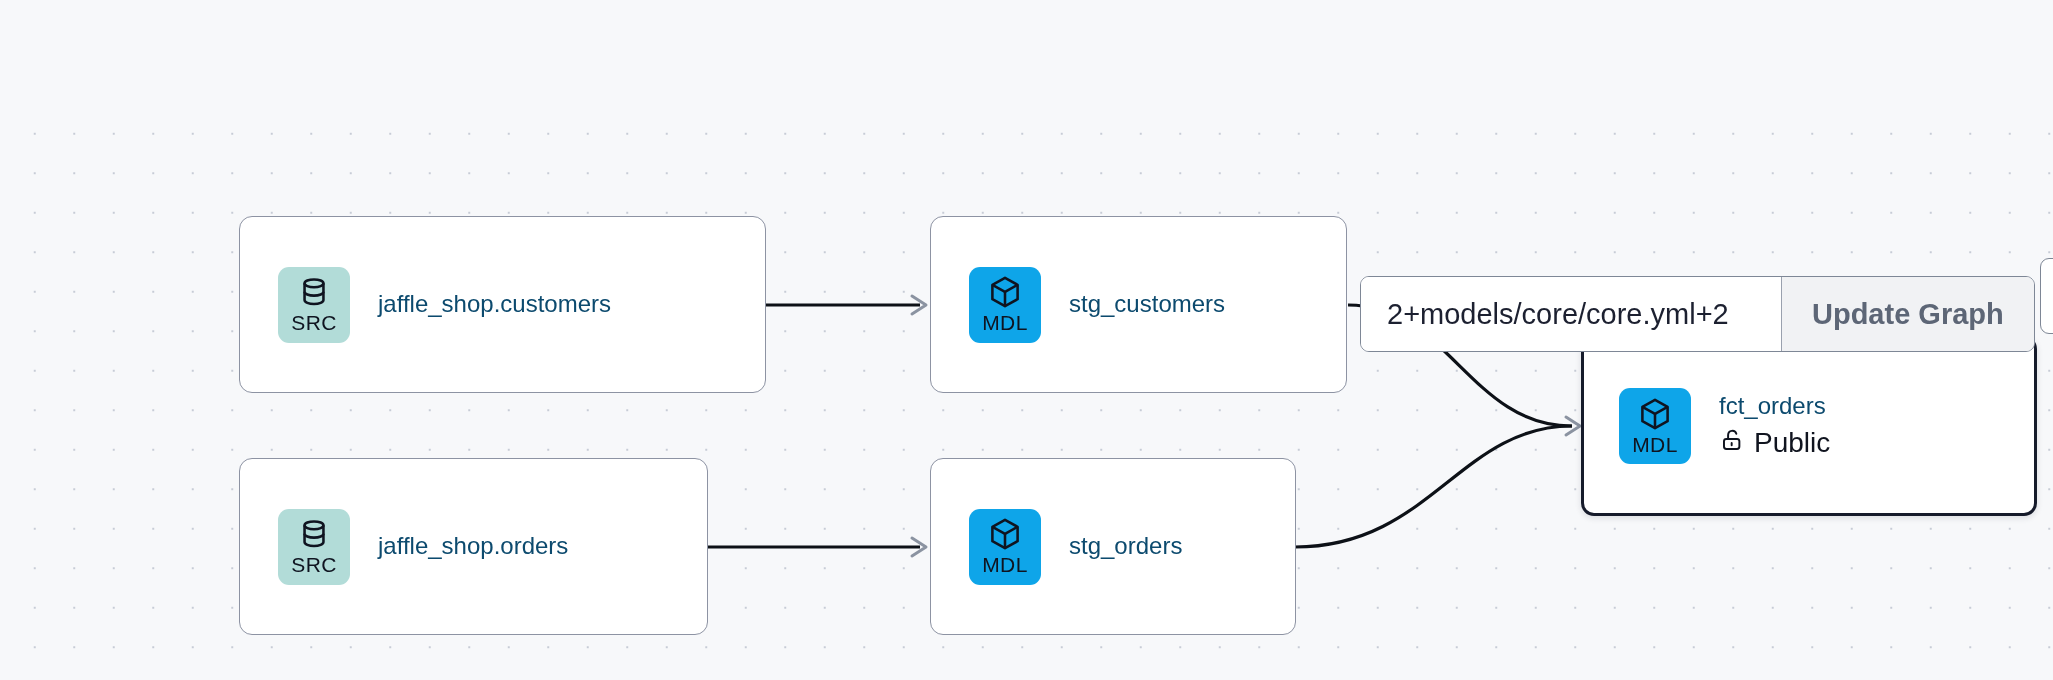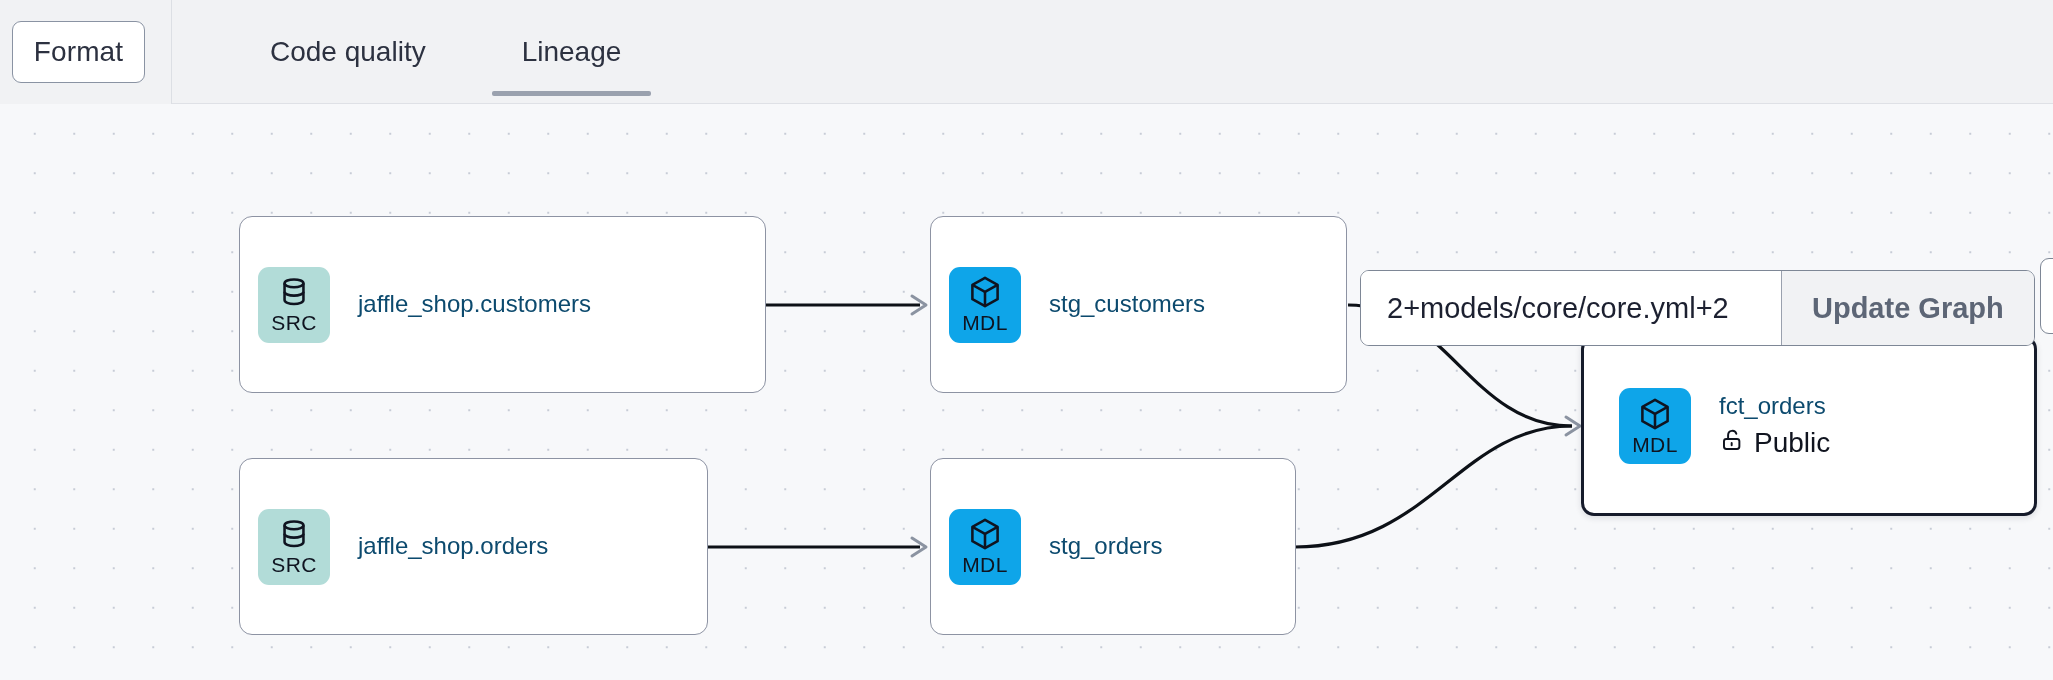--- a/index.html
+++ b/index.html
@@ -108,21 +108,21 @@
   }
 
   
   .node {
     position: absolute;
     background: #ffffff;
     border: 1.6px solid #8d93a3;
     border-radius: 13px;
     display: flex;
     align-items: center;
-    padding-left: 18px;
+    padding-left: 38px;
     cursor: pointer;
   }
 
   .node.selected {
     border: 3.4px solid #161b2b;
     box-shadow: 0 2px 6px rgba(20,25,40,0.12);
   }
 
   .badge {
     width: 72px;
@@ -166,21 +166,21 @@
     margin-top: 7px;
     font-size: 28px;
     color: #10141f;
     white-space: nowrap;
   }
   .node-meta svg { display: block; }
 
   
   .graph-control {
     position: absolute;
-    top: 166px;
+    top: 172px;
     left: 1360px;
     height: 76px;
     display: flex;
     align-items: stretch;
     border: 1.6px solid #7e8796;
     border-radius: 9px;
     overflow: hidden;
     background: #ffffff;
   }
 
@@ -218,38 +218,20 @@
     background: #ffffff;
     border: 1.6px solid #7e8796;
     border-radius: 9px;
   }
 </style>
 </head>
 <body>
 
 <div id="app">
 
-  <div class="header">
-
-    <div class="format-zone">
-      <div class="format-button">Format</div>
-    </div>
-
-    <div class="tabs">
-      <div class="tab">
-        <span>Code quality</span>
-        <span class="tab-underline"></span>
-      </div>
-      <div class="tab active">
-        <span>Lineage</span>
-        <span class="tab-underline"></span>
-      </div>
-    </div>
-
-  </div>
 
   <div class="canvas">
 
     <svg class="edges" width="2053" height="576" viewBox="0 0 2053 576">
 
       <g>
         <path d="M 765 201 L 920 201" stroke="#0d1117" stroke-width="3.2" fill="none"></path>
         <path d="M 912 192 L 926 201 L 912 210" stroke="#8b93a1" stroke-width="3" fill="none" stroke-linecap="round" stroke-linejoin="round"></path>
       </g>
 

